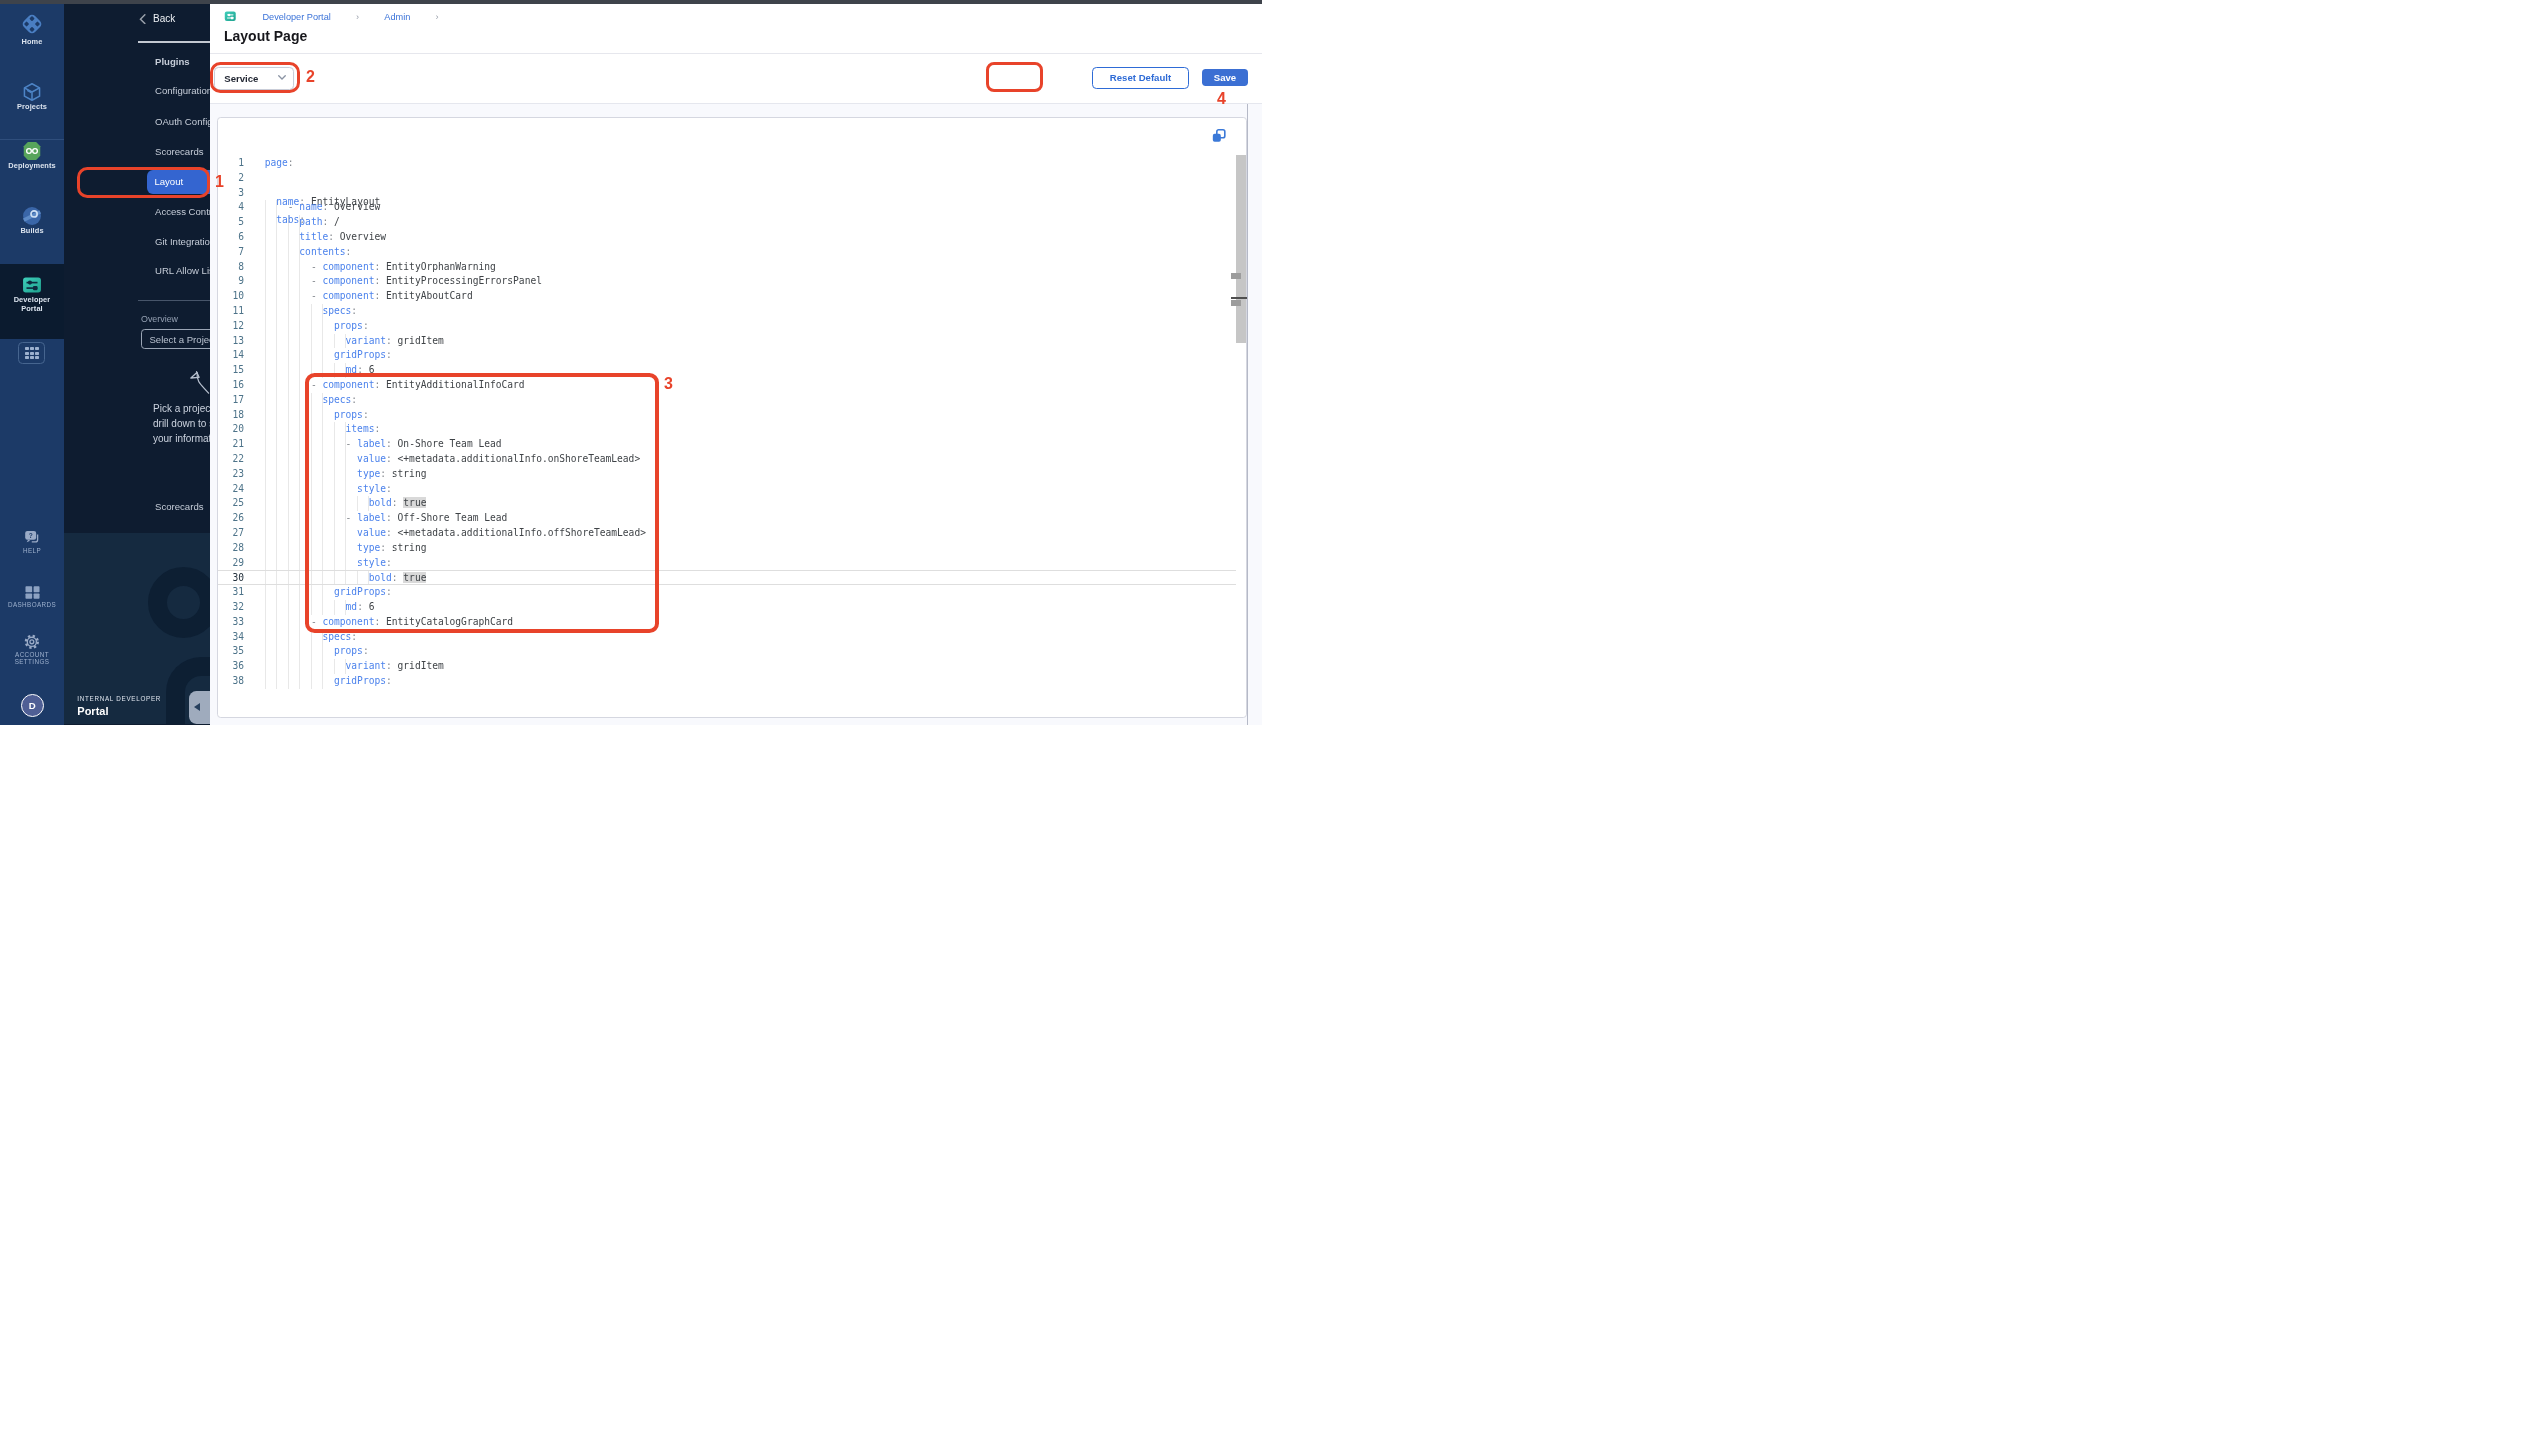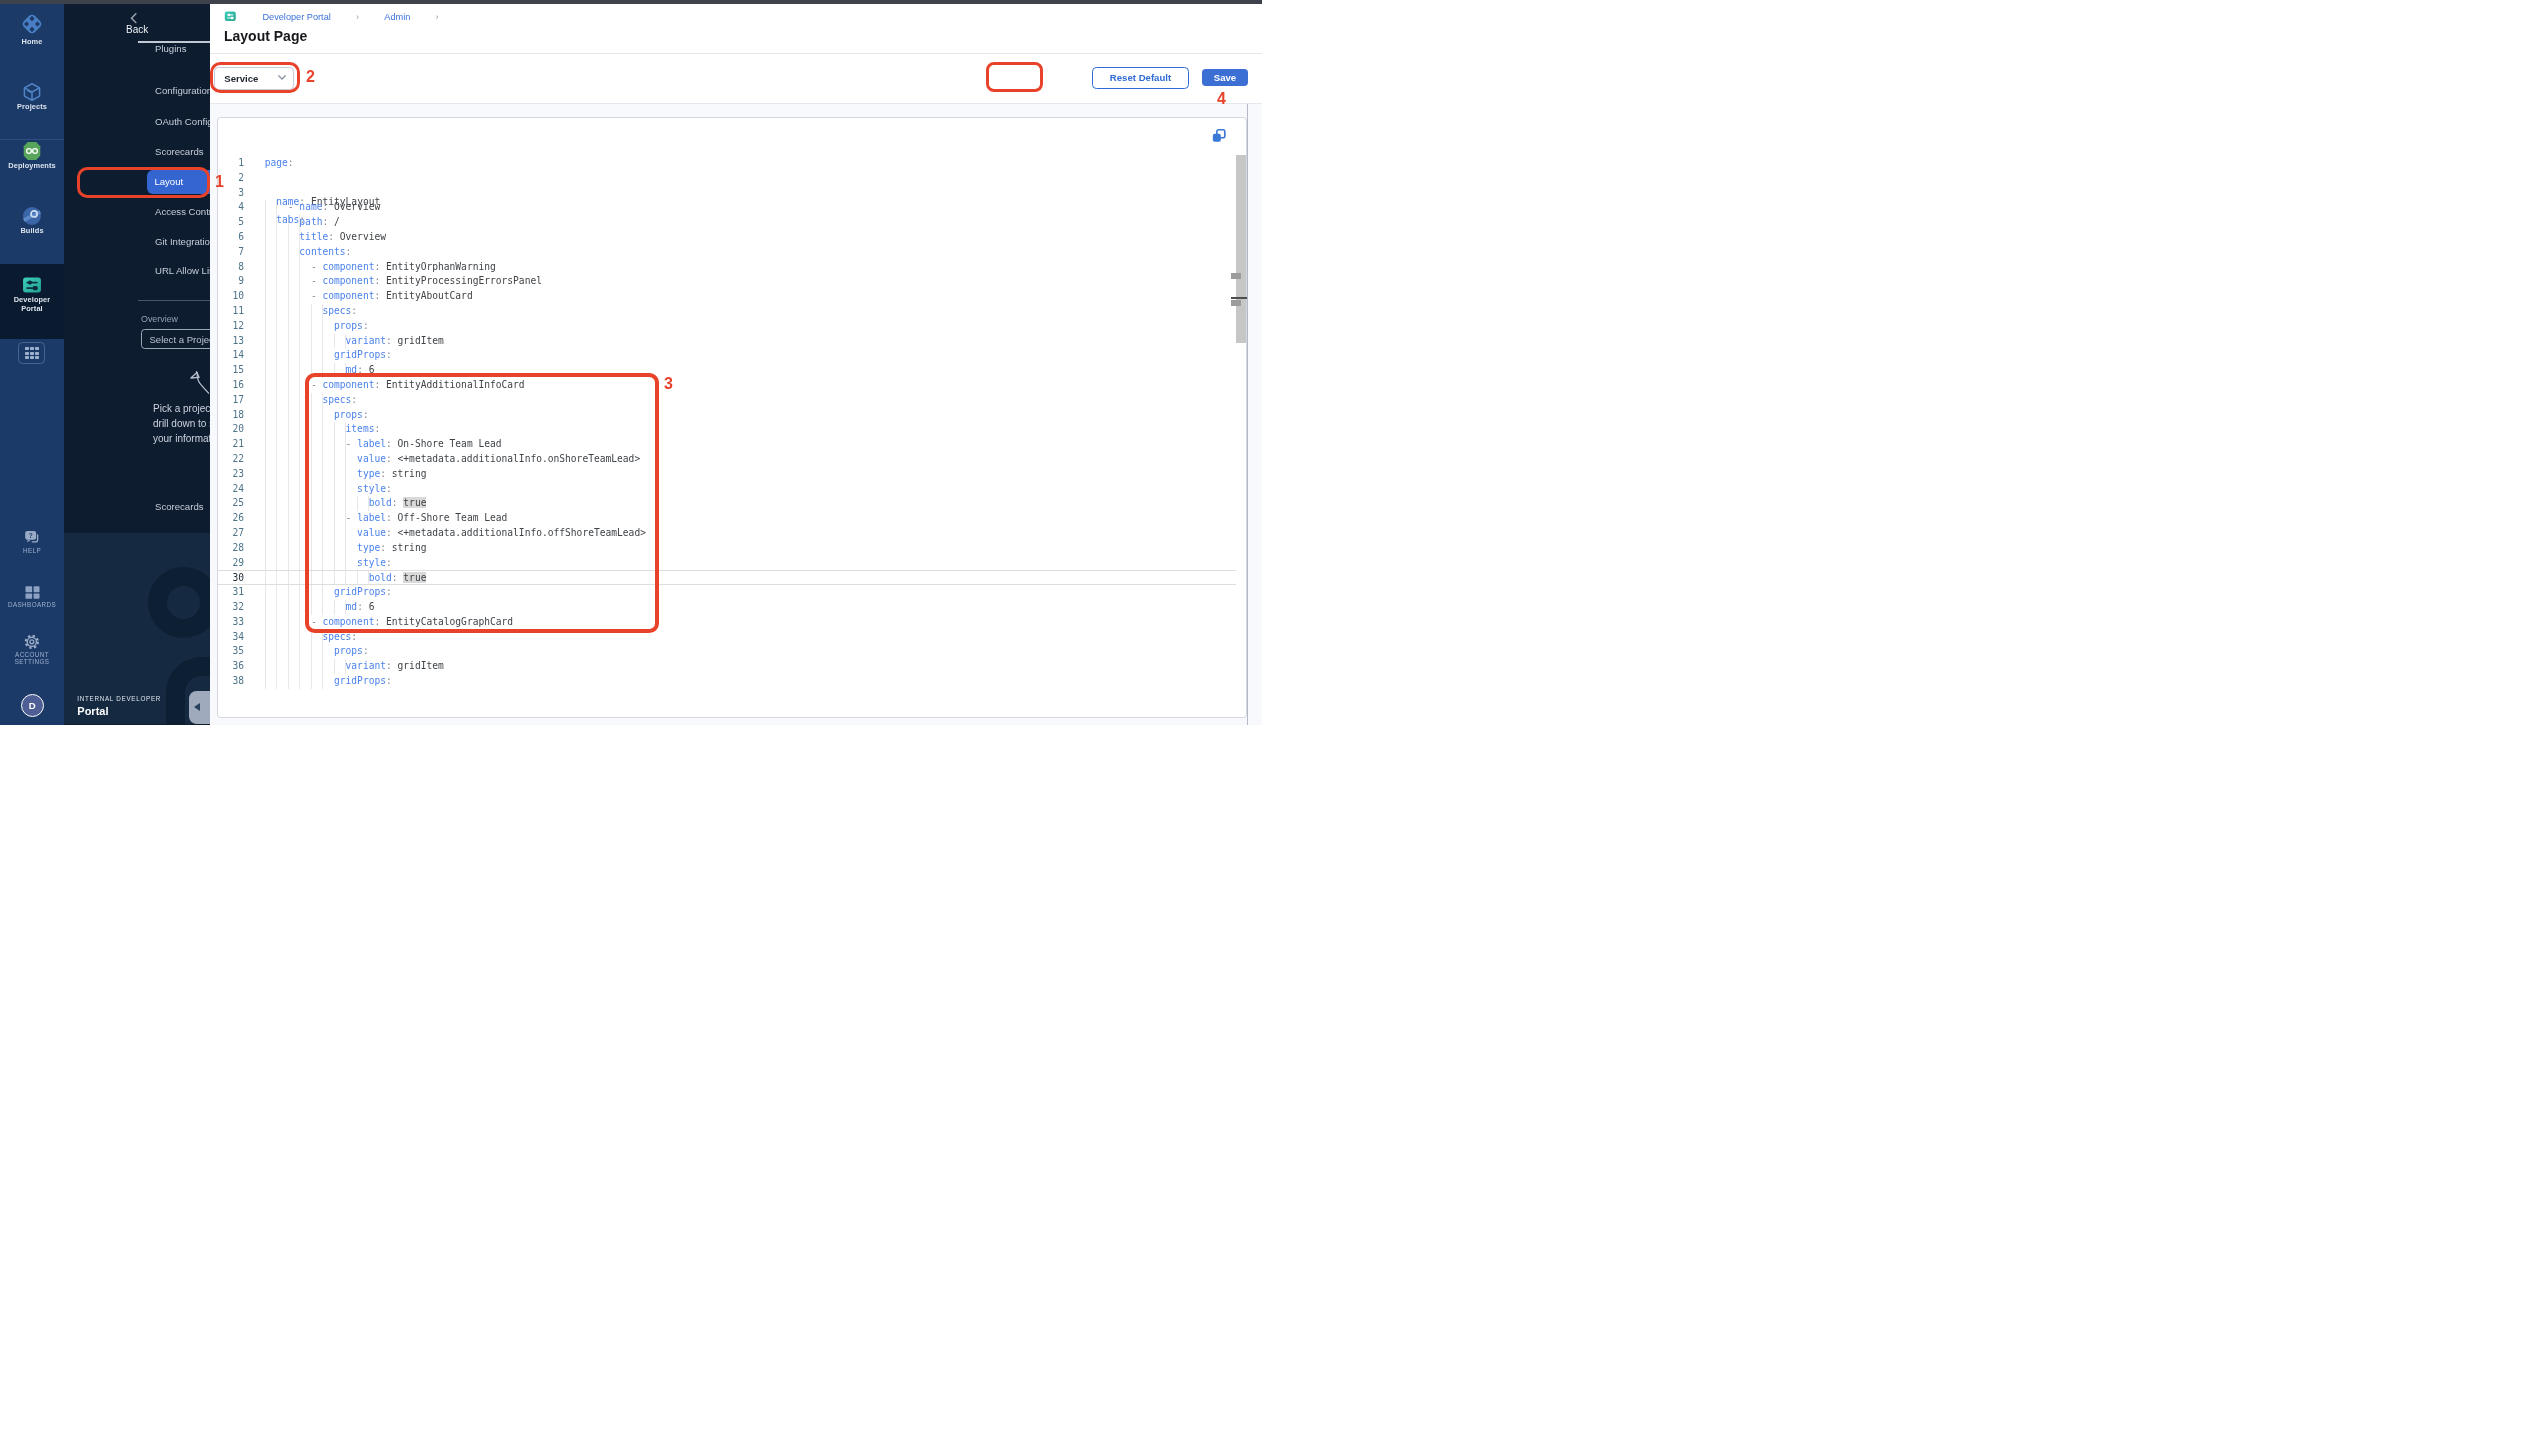--- a/index.html
+++ b/index.html
@@ -22,21 +22,21 @@
   .grid-btn { position:absolute; left:18.4px; top:342px; width:27px; height:22px; border:0.7px solid #46658f; border-radius:4.4px;
               display:flex; align-items:center; justify-content:center; }
   .grid9 { display:grid; grid-template-columns:repeat(3,3.7px); grid-gap:1.5px; }
   .grid9 span { width:3.7px; height:3px; background:#9db1cf; border-radius:0.7px; }
   .avatar { position:absolute; left:20.7px; top:694px; width:23px; height:23px; border-radius:50%;
             background:#4f5f95; border:1.8px solid #ffffff; color:#fff; font-size:9.6px; font-weight:700;
             display:flex; align-items:center; justify-content:center; }
 
   
   .sidebar { position:absolute; left:64px; top:0; width:146px; height:725px; background:#0e1c30; z-index:30; overflow:hidden; }
-  .sb-back { position:absolute; left:62px; top:13.3px; display:flex; align-items:center; color:#eef1f5; font-size:10px; font-weight:500;flex-direction:column; }
+  .sb-back { position:absolute; left:75px; top:13.3px; display:flex; align-items:center; color:#eef1f5; font-size:10px; font-weight:500; }
   .sb-back svg { margin-right:7.4px; }
   .sb-div1 { position:absolute; left:74px; top:41px; width:128px; height:1.5px; background:#c3c9d2; }
   .sb-item { position:absolute; left:91px; height:19px; line-height:19px; font-size:9.6px; color:#c6cdd8; white-space:nowrap; }
   .sb-item.selected { left:83px; width:122px; height:24px; line-height:24px; padding-left:7.4px;
                       background:#3465d0; border-radius:5.9px; color:#ffffff; font-weight:500; }
   .sb-div2 { position:absolute; left:74px; top:300px; width:128px; height:0.7px; background:#47556a; }
   .sb-project-label { position:absolute; left:77px; top:314px; font-size:8.9px; color:#95a1b3; }
   .sb-select { position:absolute; left:77px; top:329px; width:120px; height:20px; border:0.7px solid #9aa5b5; border-radius:3.7px;
                display:flex; align-items:center; justify-content:space-between; padding:0 7.4px;
                font-size:9.6px; color:#b9c2cf; }
@@ -231,21 +231,21 @@
 
   <nav class="sidebar">
     <div class="sb-back">
       <svg width="6.6" height="10.3" viewBox="0 0 9 14">
         <path d="M8 1L2 7l6 6" fill="none" stroke="#9aa1ab" stroke-width="2" stroke-linecap="round"></path>
       </svg>
       <span>Back</span>
     </div>
     <div class="sb-div1"></div>
     <div id="sb-items">
-        <div class="sb-item" style="top: 39px;">Plugins</div>
+        <div class="sb-item" style="top: 52px; font-weight: bold;">Plugins</div>
         <div class="sb-item" style="top: 81px;">Configurations</div>
         <div class="sb-item" style="top: 112px;">OAuth Configurations</div>
         <div class="sb-item" style="top: 142px;">Scorecards</div>
         <div class="sb-item selected" style="top: 170px;">Layout</div>
         <div class="sb-item" style="top: 202px;">Access Control</div>
         <div class="sb-item" style="top: 232px;">Git Integrations</div>
         <div class="sb-item" style="top: 261px;">URL Allow List</div>
       </div>
     <div class="sb-div2"></div>
     <div class="sb-project-label">Overview</div>

